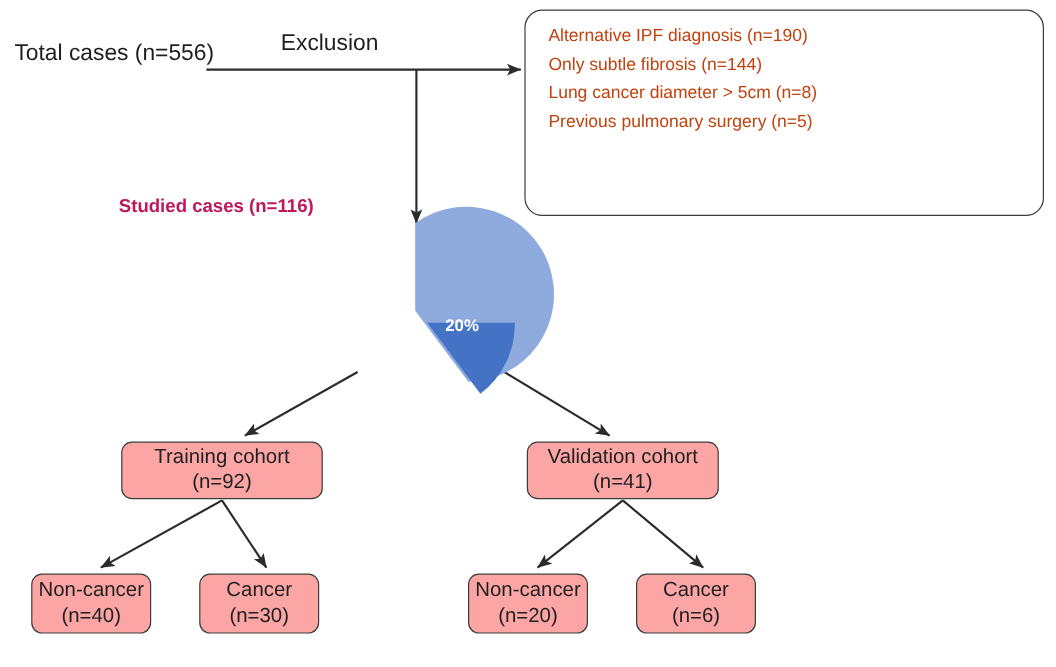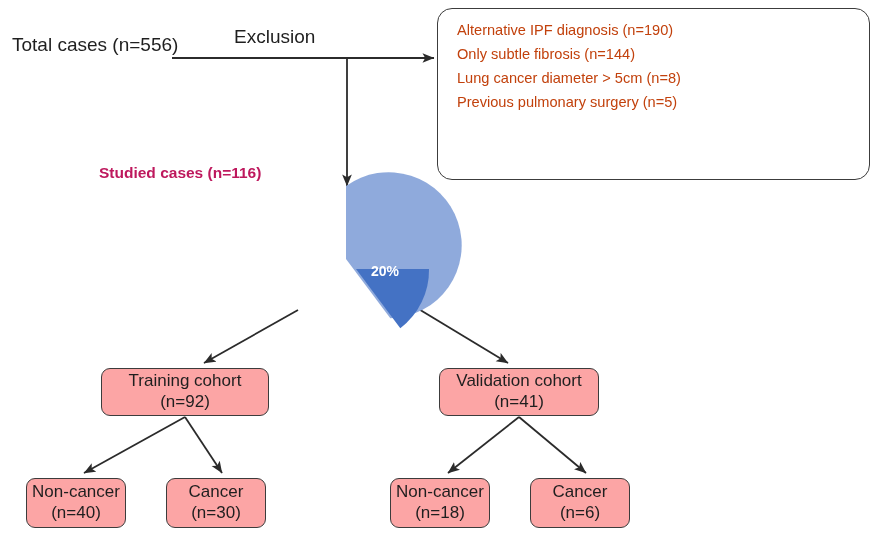--- a/index.html
+++ b/index.html
@@ -169,21 +169,21 @@
     <span class="ln">(n=40)</span>
   </div>
 
   <div class="node-box" id="box-c-train">
     <span class="ln">Cancer</span>
     <span class="ln">(n=30)</span>
   </div>
 
   <div class="node-box" id="box-nc-valid">
     <span class="ln">Non-cancer</span>
-    <span class="ln">(n=18)</span>
+    <span class="ln">(n=20)</span>
   </div>
 
   <div class="node-box" id="box-c-valid">
     <span class="ln">Cancer</span>
     <span class="ln">(n=6)</span>
   </div>
 
 </div>
 
 </body></html>

